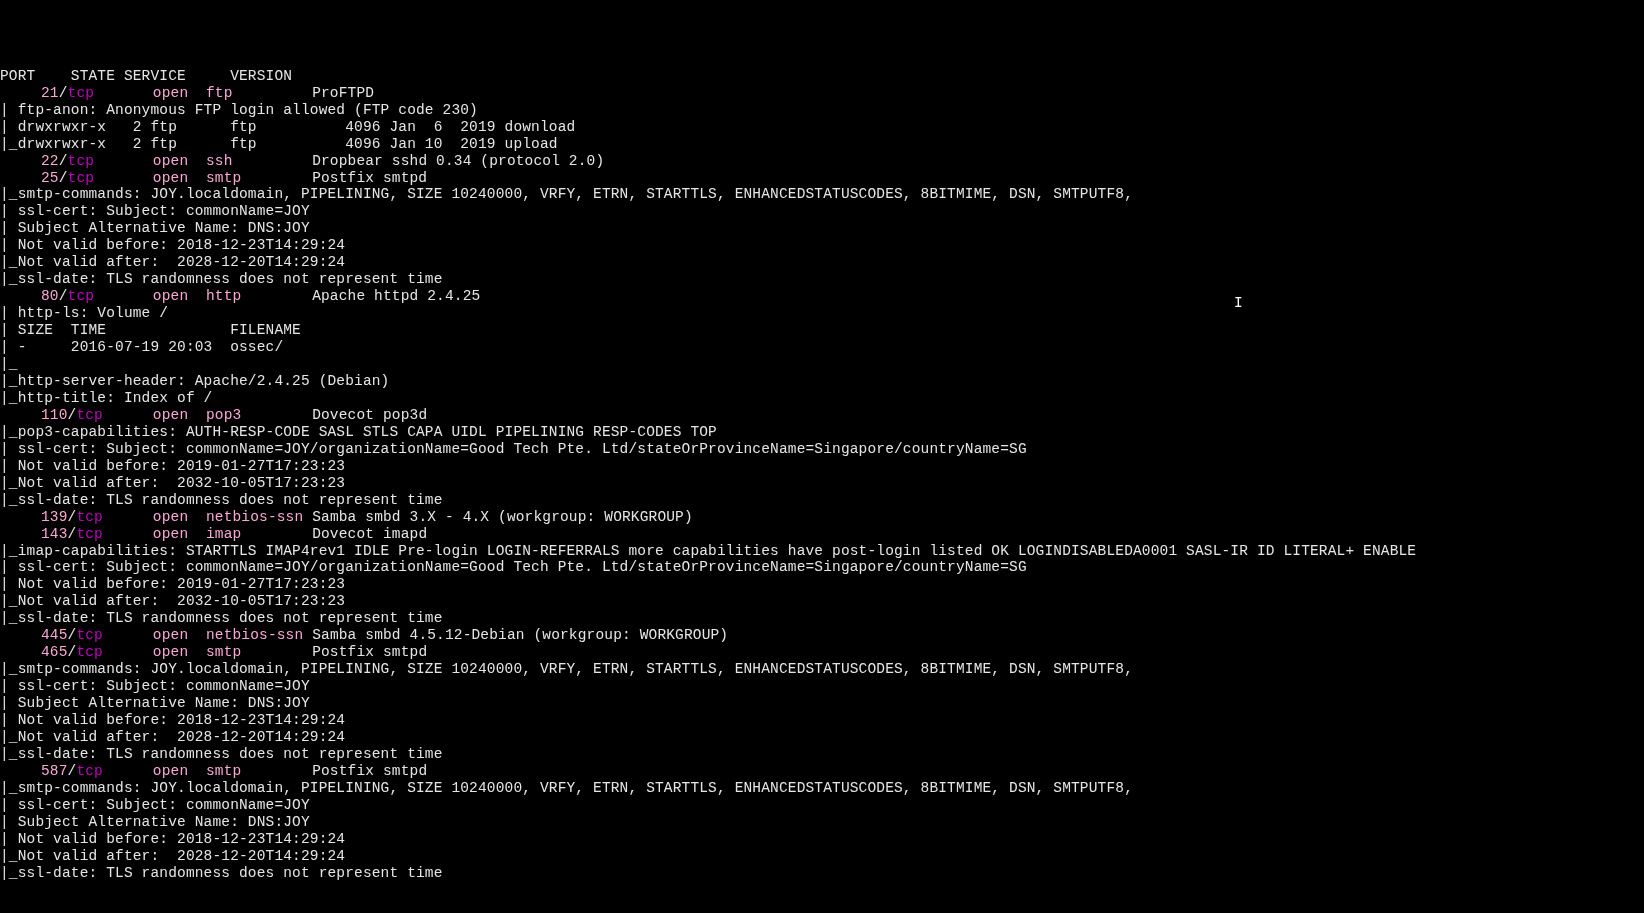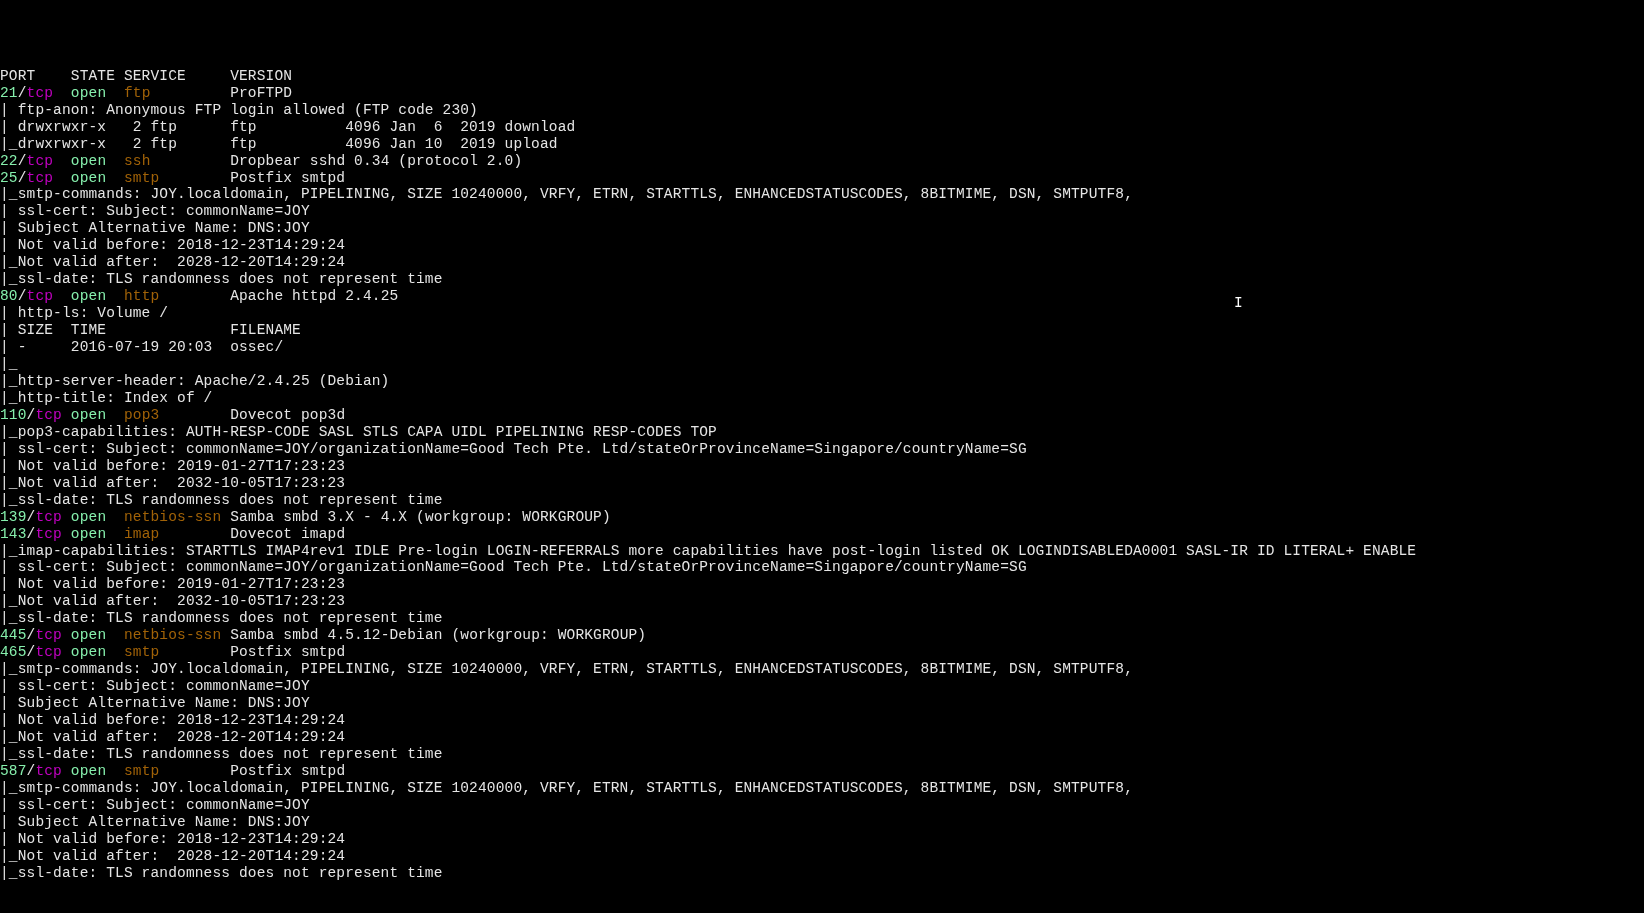--- a/index.html
+++ b/index.html
@@ -7,23 +7,23 @@
       background: #000;
       color: #fff;
       font-family: "Menlo", "Monaco", "Consolas", "Liberation Mono", "Courier New", monospace;
       font-size: 14.5px;
       line-height: 1.17;
       padding: 0;
       white-space: pre;
       letter-spacing: 0.15px;
     }
     .white { color: #e5e5e5; }
-    .green { color: #86efac; }
+    .green { color: #f9a8d4; padding-left: 41px; }
     .magenta { color: #c000c0; font-family: Liberation Mono, monospace; }
-    .cyan { color: #a16207; }
+    .cyan { color: #f9a8d4; }
     .cursor {
       position: absolute;
       color: #fff;
     }
     .line { display: block; }
   </style>
 </head>
 <body>
 
 

